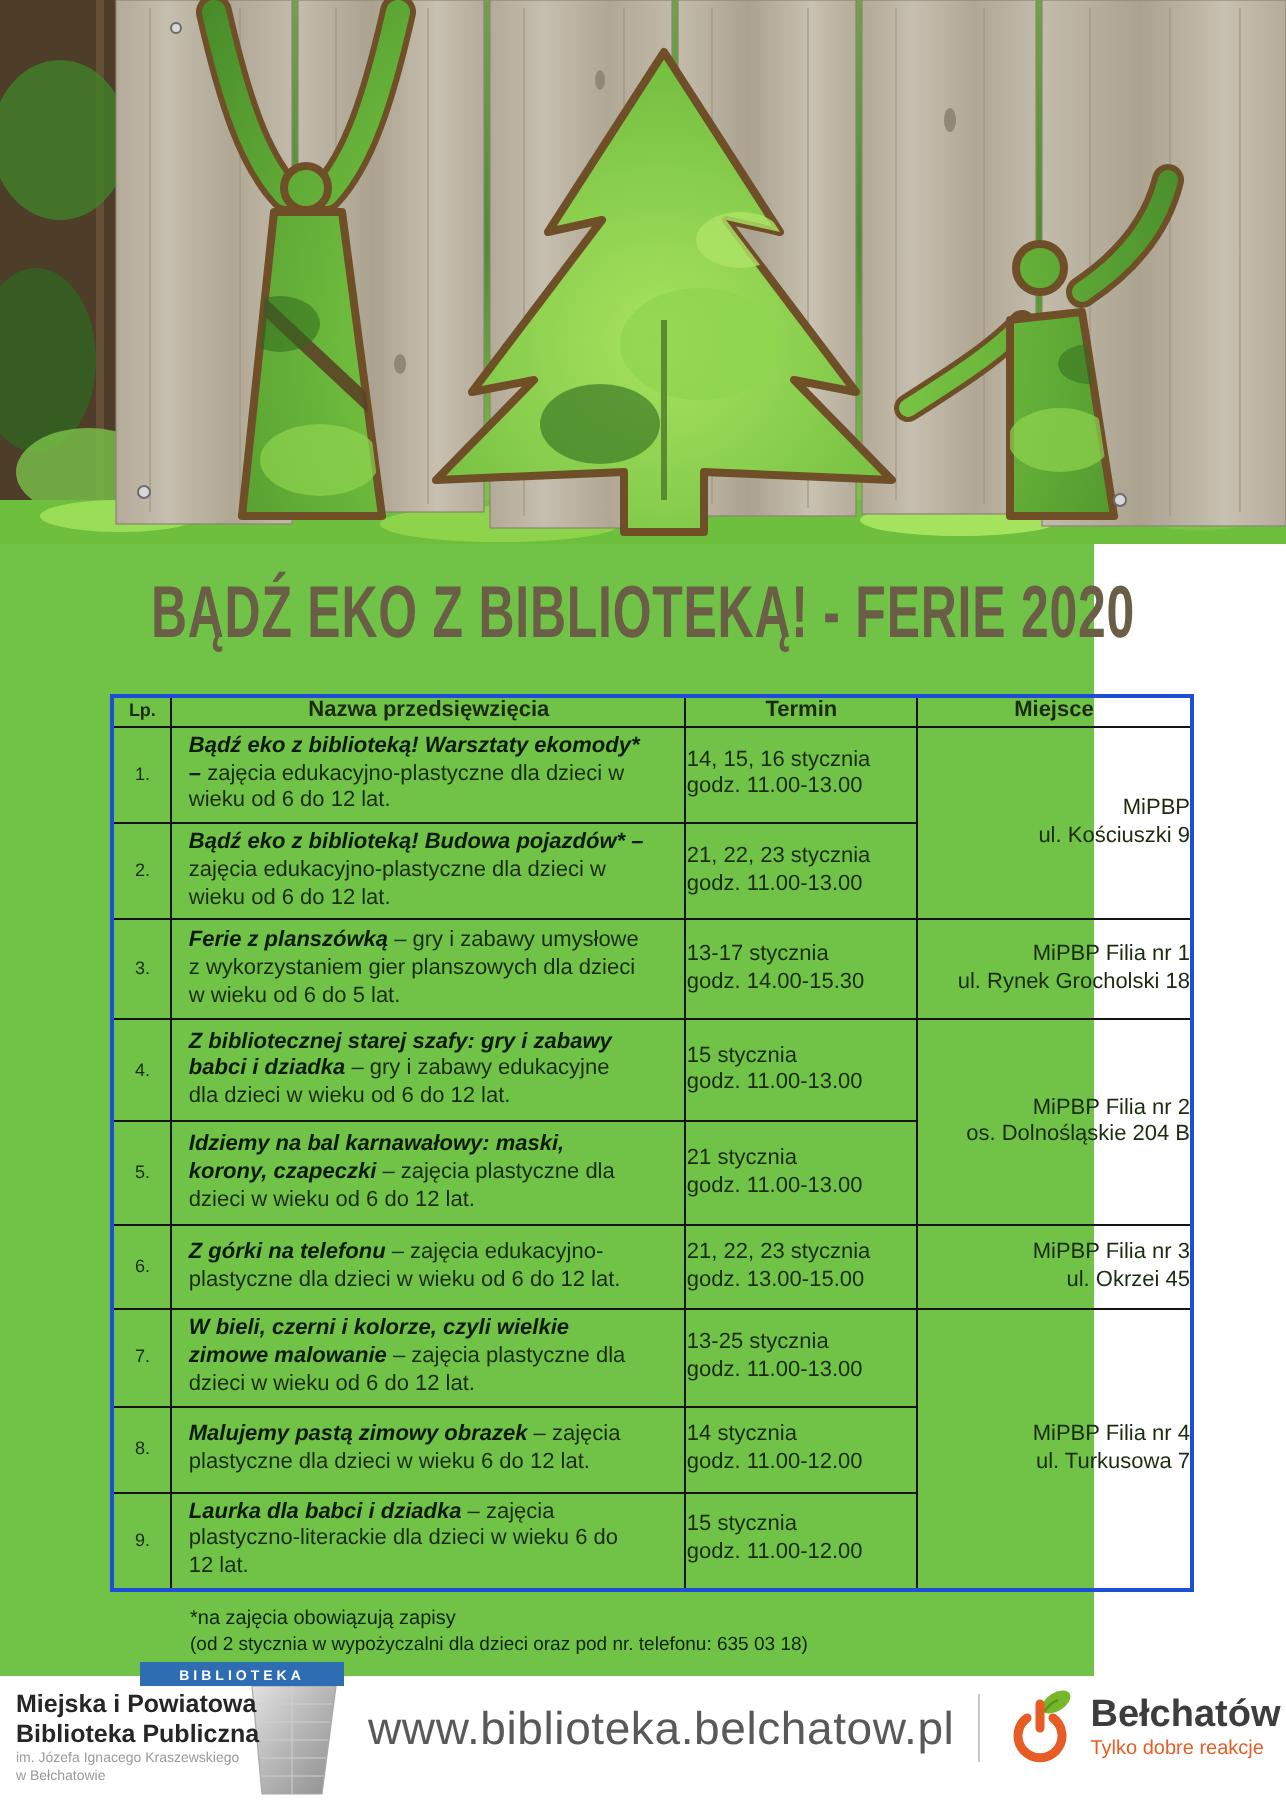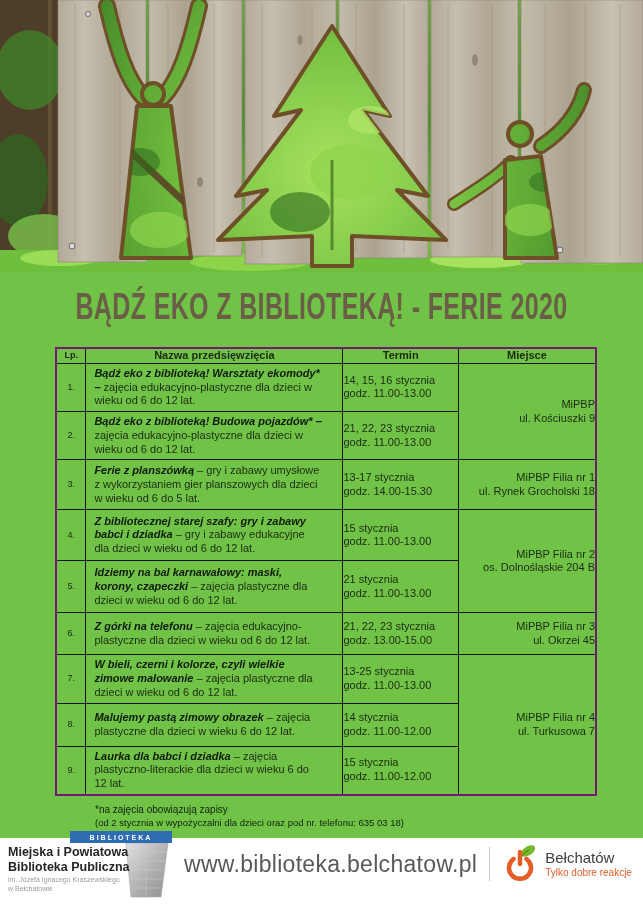--- a/index.html
+++ b/index.html
@@ -7,28 +7,28 @@
     --orange:#e65c24; --blue:#2f6db3; --gray-text:#595959;
   }
   *{box-sizing:border-box;margin:0;padding:0}
   body{width:643px;height:910px;font-family:"Liberation Sans",sans-serif;background:#fff}
   .poster{position:relative;width:643px;height:910px;overflow:hidden;background:#fff}
 
   
   .photo{display:block;width:643px;height:272px}
 
   
-  .main{width:643px;height:566px;background:var(--green);padding-top:16px}
+  .main{width:547px;height:566px;background:var(--green);padding-top:16px}
   .title{width:643px;text-align:center;font-size:32px;font-weight:700;
          color:var(--title-brown);letter-spacing:.5px;
          transform:scale(.78,1.15);transform-origin:50% 50%;white-space:nowrap}
 
   table.events{border-collapse:collapse;margin:22px 0 0 55px;width:542px;
                color:var(--text-dark);font-size:11px;line-height:1.25;
-               border:2px solid #701a75}
+               border:2px solid #1d4ed8}
   table.events td{border:1px solid #141414;vertical-align:middle}
   td.lp{width:30px;text-align:center;font-size:9px}
   td.name{width:258px;padding:3px 20px 3px 8px;text-align:left}
   td.name .lead{font-weight:700;font-style:italic;color:#0d1a06}
   td.term{width:116px;text-align:left;white-space:pre-line}
   td.place{width:138px;text-align:right;white-space:pre-line}
   tr.thead td{font-weight:700;text-align:center;height:15px}
   tr.thead td.lp{font-size:9px}
 
   .footnote{margin:8px 0 0 95px;color:#10230a}
@@ -39,21 +39,21 @@
   .footer{width:643px;height:52px;background:#fff;display:flex;align-items:center;padding:0 14px 0 6px}
   .lib-block{position:relative;width:178px;height:68px;flex:0 0 auto}
   .lib-names{position:absolute;left:2px;top:15px}
   .lib-names .n1,.lib-names .n2{font-size:12.5px;font-weight:700;color:#262626;line-height:1.18}
   .lib-names .s1,.lib-names .s2{font-size:7px;color:#9a9a9a;line-height:1.3}
   .tower{position:absolute;left:62px;top:0}
   .url-wrap{flex:1;text-align:right}
   .url{font-size:23px;color:var(--gray-text);letter-spacing:.3px}
   .sep{width:1px;height:34px;background:#c9c9c9;margin:0 12px;flex:0 0 auto}
   .city-block{display:flex;align-items:center;gap:7px;flex:0 0 auto;margin-right:4px}
-  .city-texts .cname{font-size:15px;font-weight:400;color:#3d3d3d;line-height:1.1}
+  .city-texts .cname{font-size:19px;font-weight:700;color:#3d3d3d;line-height:1.1}
   .city-texts .cslogan{font-size:10px;color:var(--orange)}
 </style>
 </head>
 <body>
 
 <div class="poster">
 
   <svg class="photo" viewBox="0 0 643 272" preserveAspectRatio="none">
     <defs>
       <linearGradient id="forestGrad" x1="0" y1="0" x2="0" y2="1">

